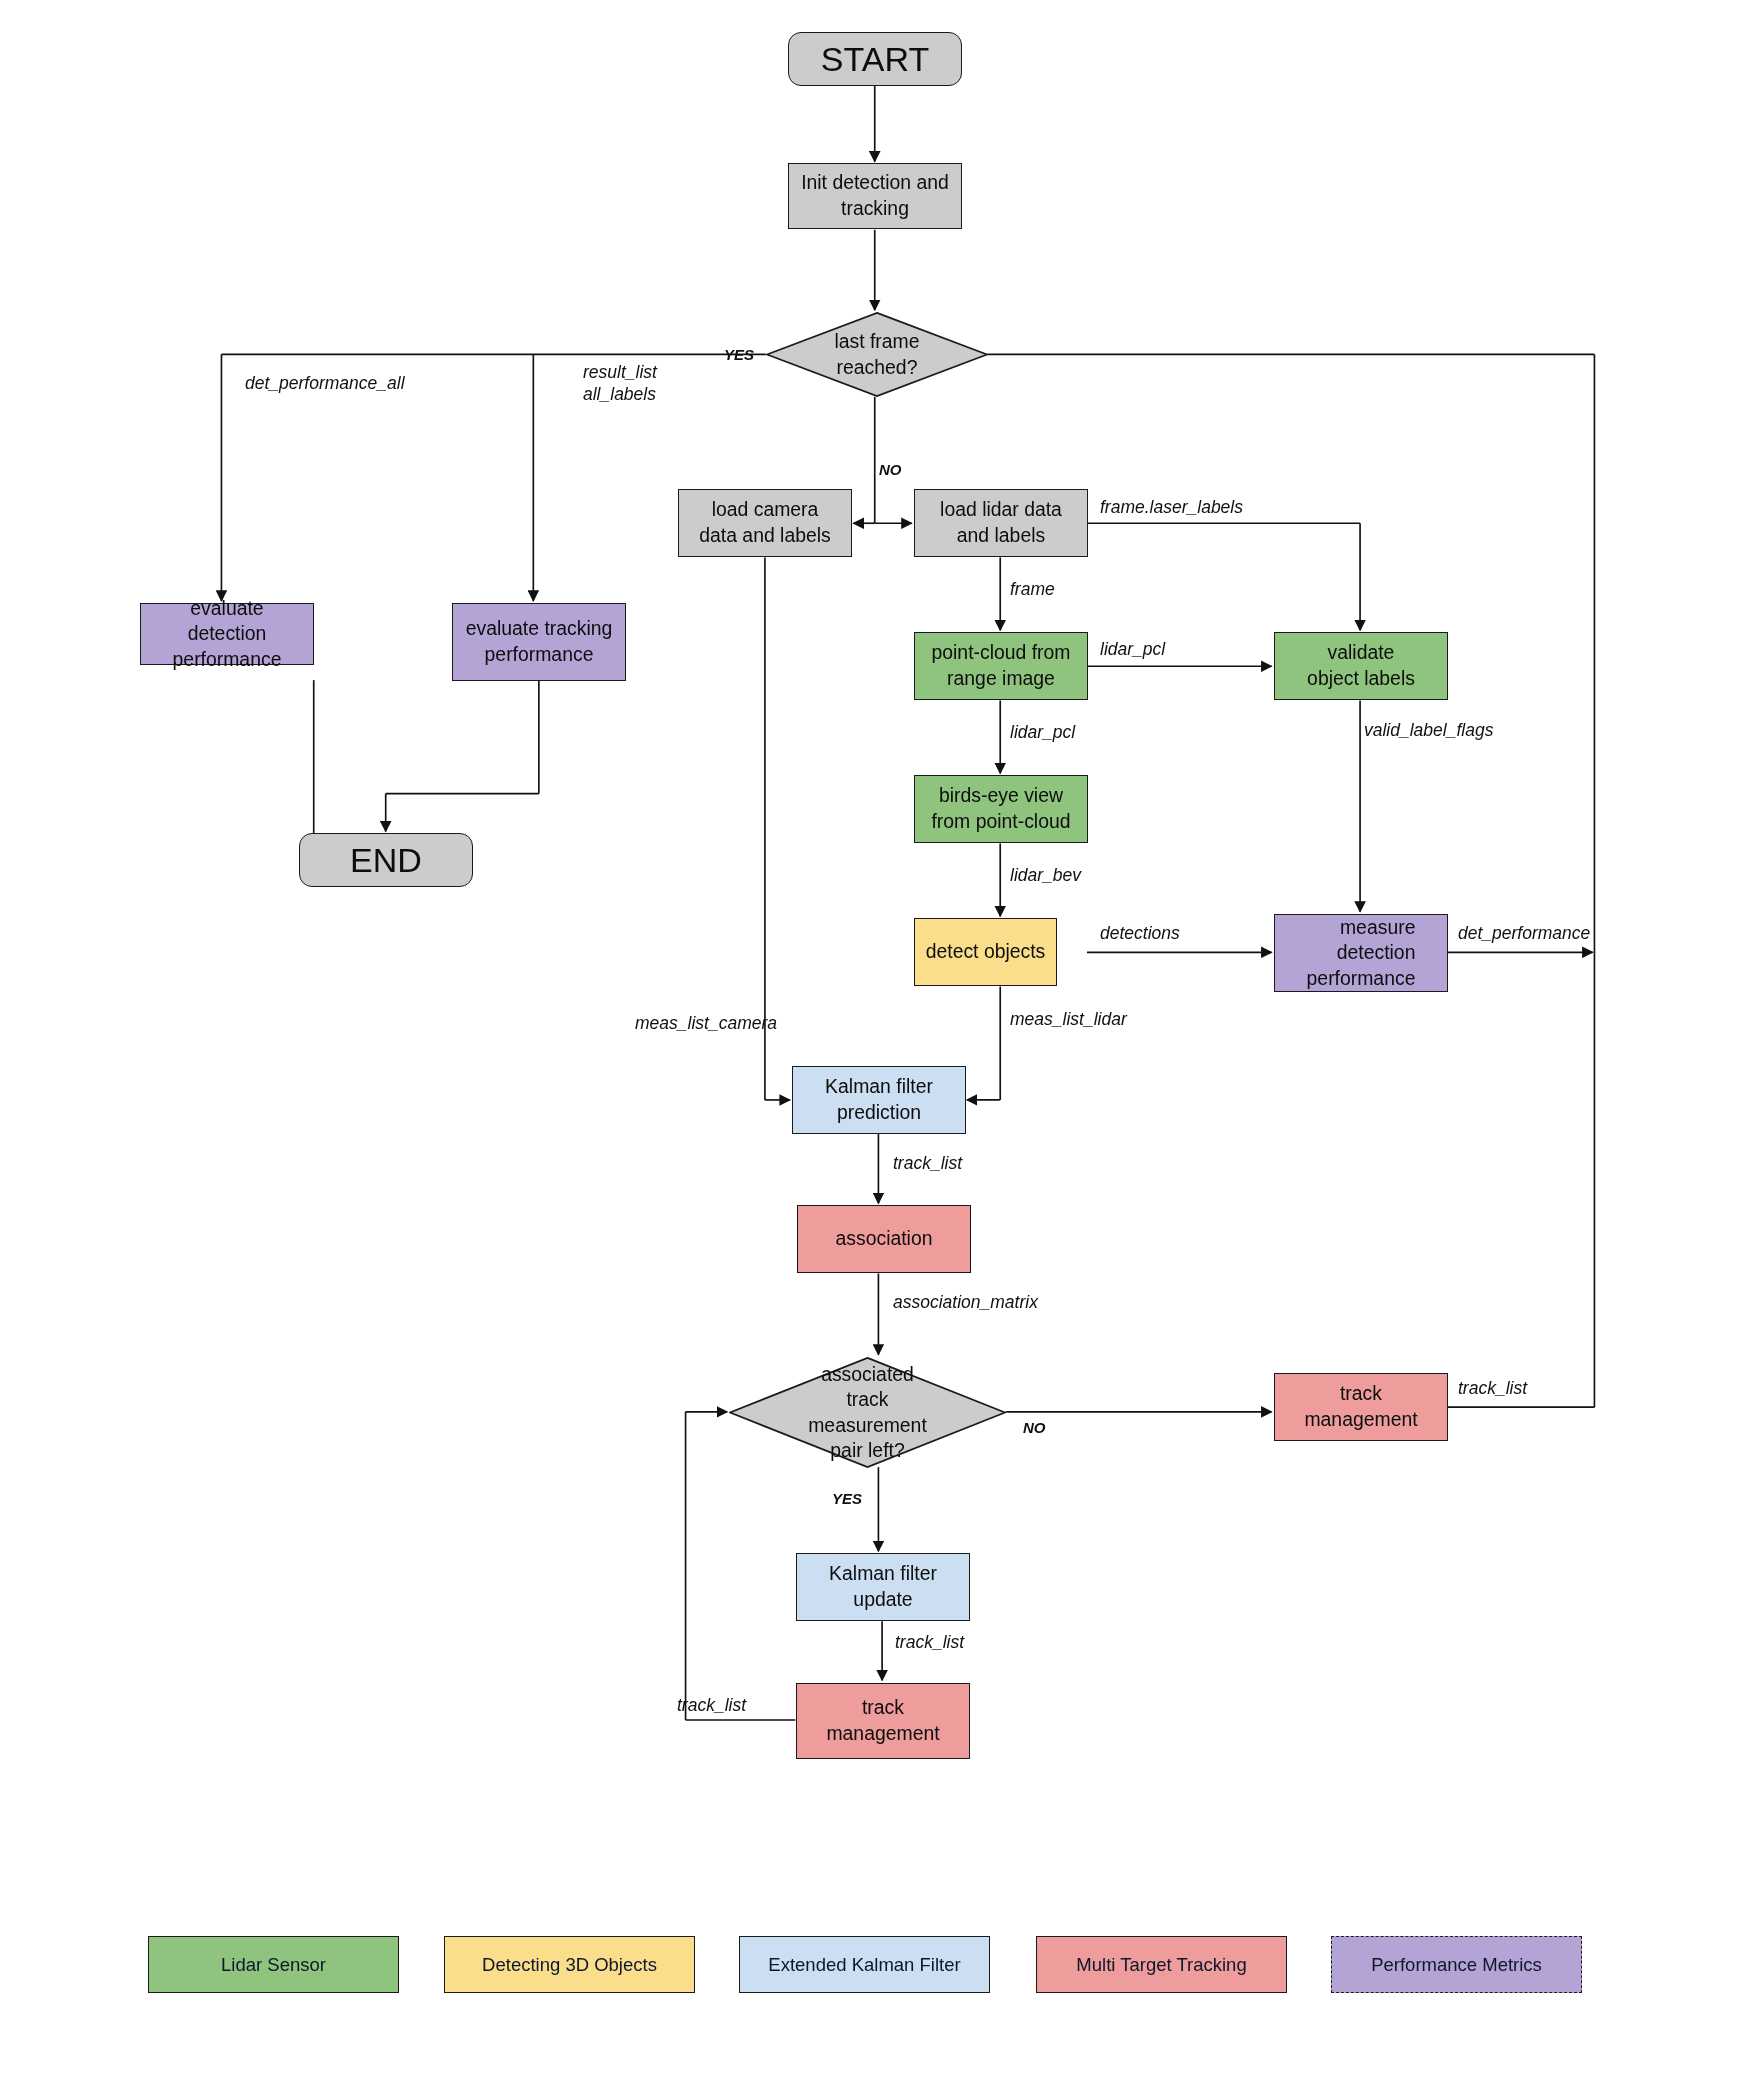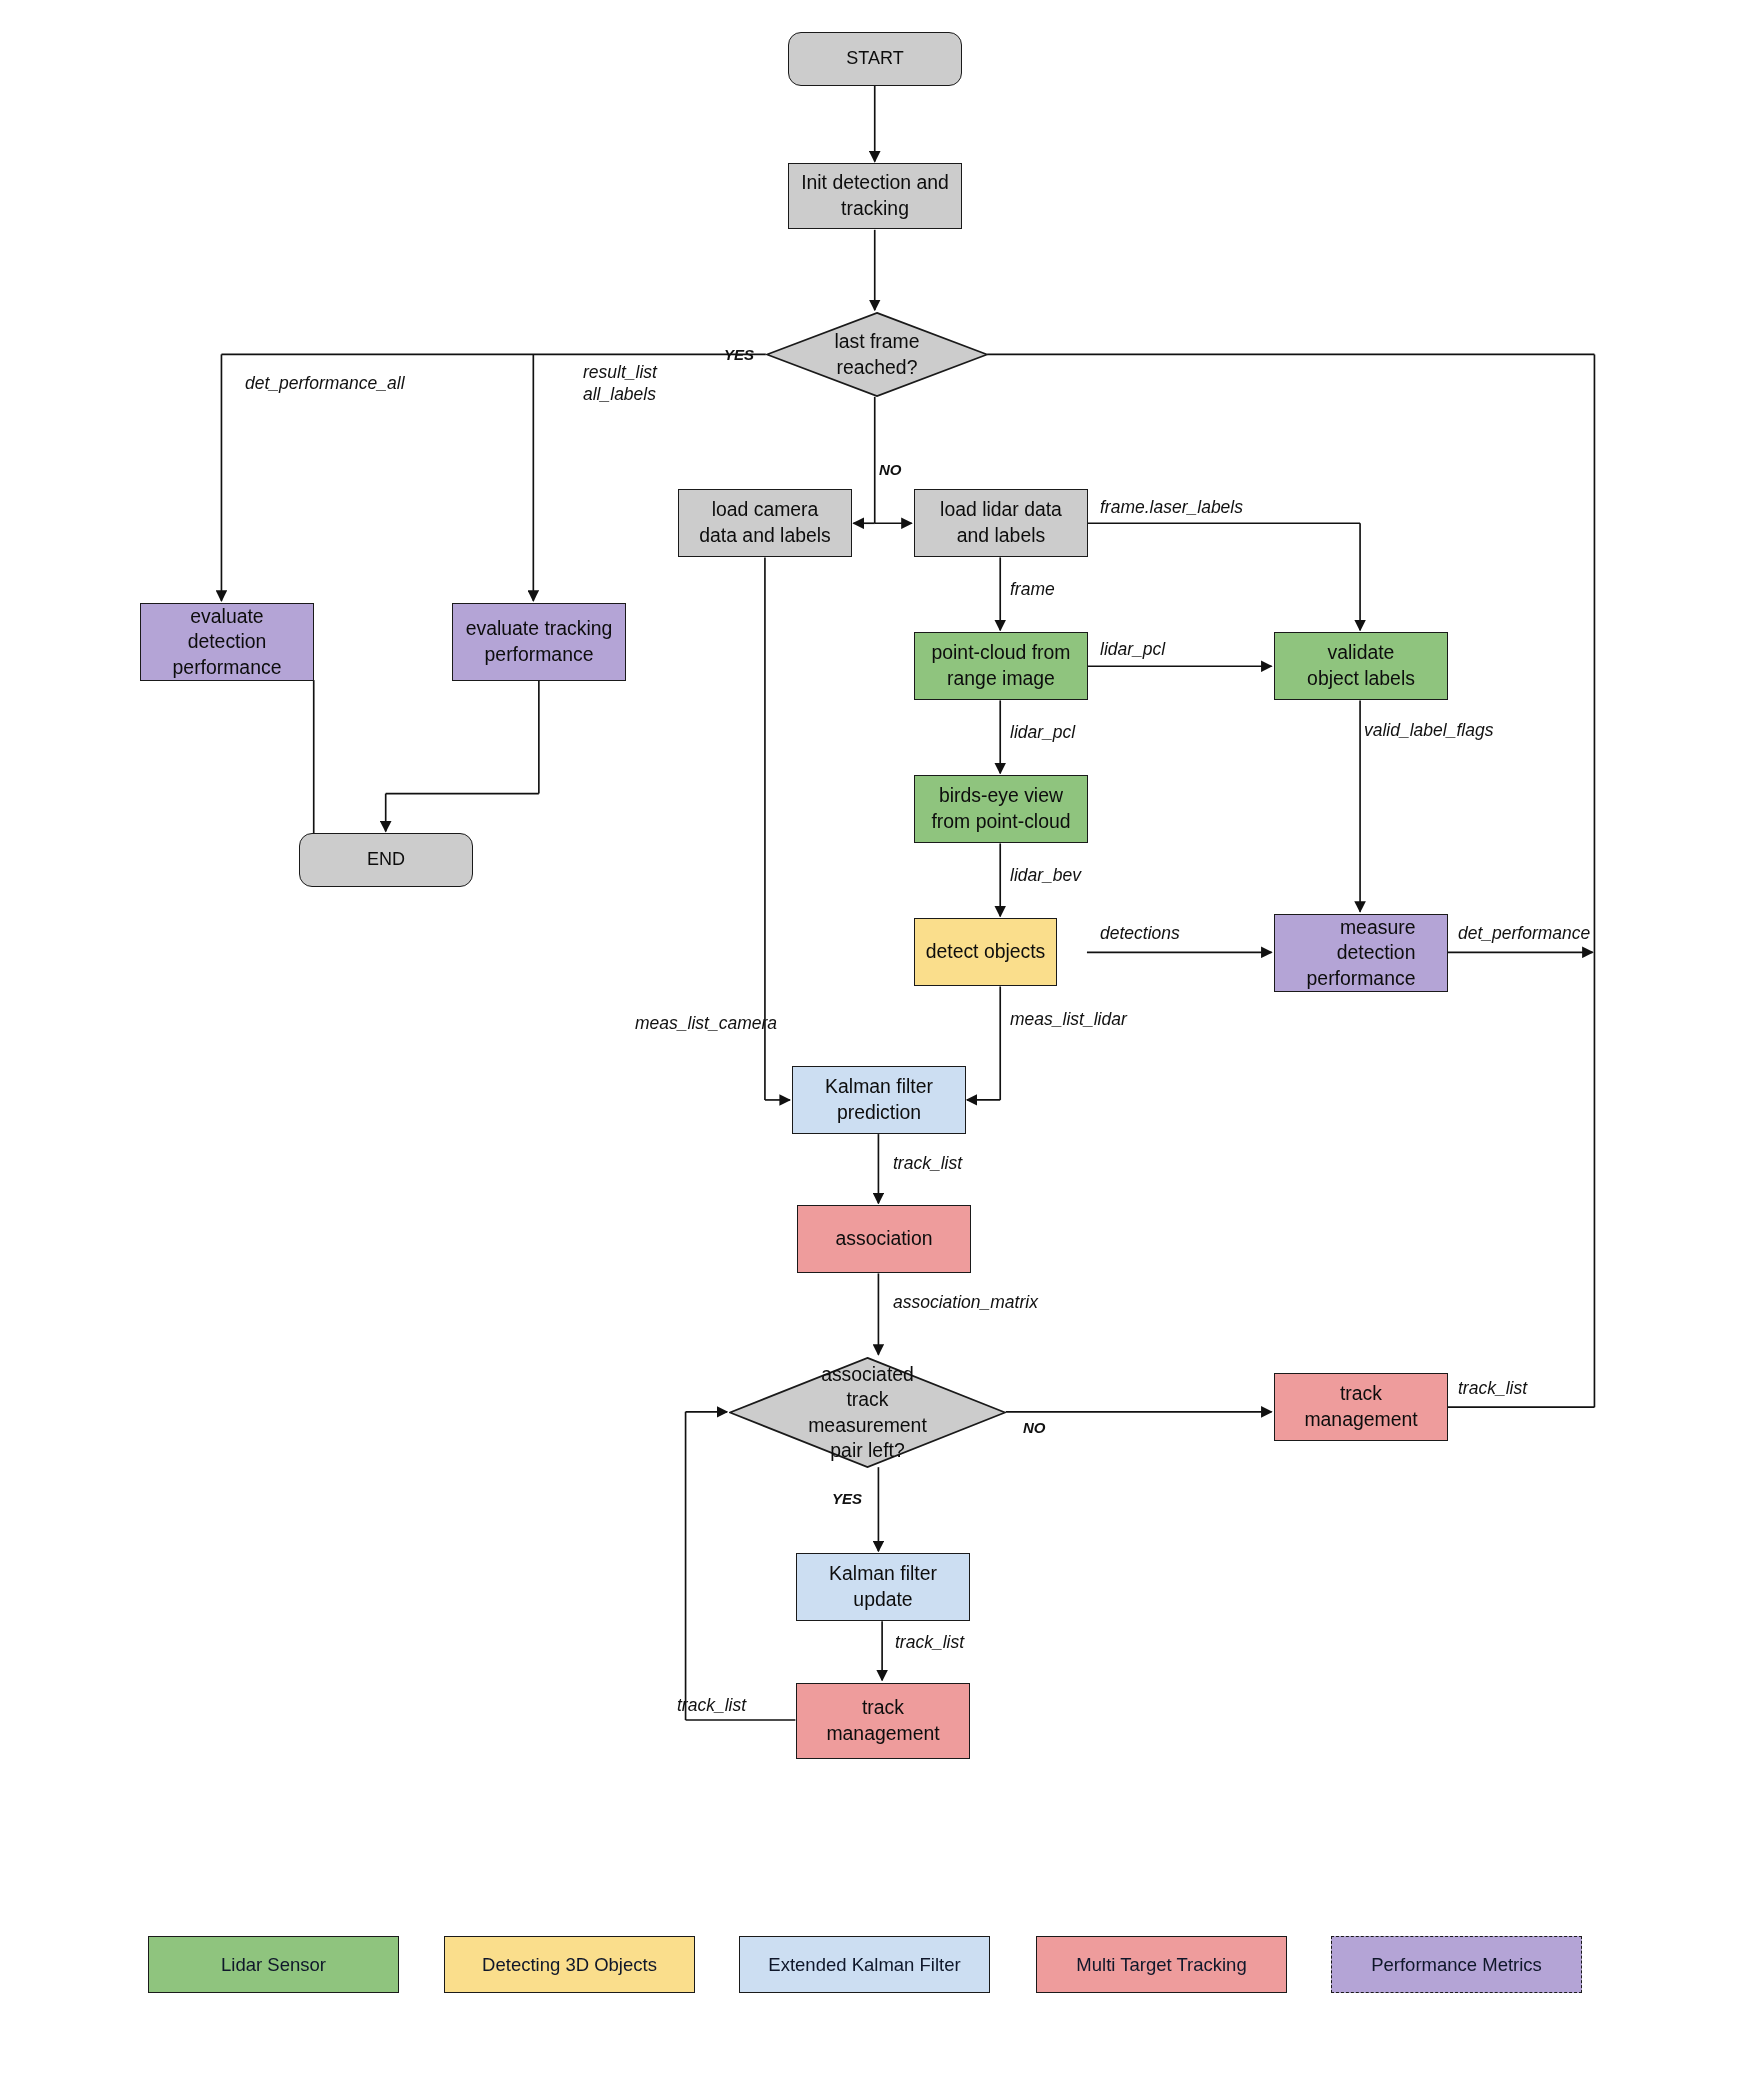--- a/index.html
+++ b/index.html
@@ -34,21 +34,21 @@
     text-align: center;
     font-size: 19.4px;
     line-height: 1.32;
     color: #0d0d0d;
     white-space: pre-line;
     padding: 1.8px 3.7px;
   }
   .n-terminal {
     border-radius: 13px;
     background: #cccccc;
-    font-size: 18px;
+    font-size: 34px;
   }
   .n-process { background: #cccccc; }
   .n-green   { background: #8FC47E; }
   .n-yellow  { background: #FADE8C; }
   .n-blue    { background: #CCDEF2; }
   .n-red     { background: #EE9C9C; }
   .n-purple  { background: #B4A4D6; }
 
   .n-decision {
     border: none;
@@ -201,21 +201,21 @@
         </svg><span class="dia-label">associated
 track
 measurement
 pair left?</span></div>
       <div class="node n-red" style="left: 1274px; top: 1373px; width: 174px; height: 68px;"><span>track
 management</span></div>
       <div class="node n-blue" style="left: 796px; top: 1553px; width: 174px; height: 68px;"><span>Kalman filter
 update</span></div>
       <div class="node n-red" style="left: 796px; top: 1683px; width: 174px; height: 76px;"><span>track
 management</span></div>
-      <div class="node n-purple" style="left: 140px; top: 603px; width: 174px; height: 78px;"><span>evaluate
+      <div class="node n-purple" style="left: 140px; top: 603px; width: 174px; height: 62px;"><span>evaluate
 detection
 performance</span></div>
       <div class="node n-purple" style="left: 452px; top: 603px; width: 174px; height: 78px;"><span>evaluate tracking
 performance</span></div>
       <div class="node n-terminal" style="left: 299px; top: 833px; width: 174px; height: 54px;"><span>END</span></div>
     </div>
   <div id="labels">
       <div class="elabel bold" style="left: 724px; top: 322px;">YES</div>
       <div class="elabel bold" style="left: 879px; top: 437px;">NO</div>
       <div class="elabel" style="left: 245px; top: 373px;">det_performance_all</div>

